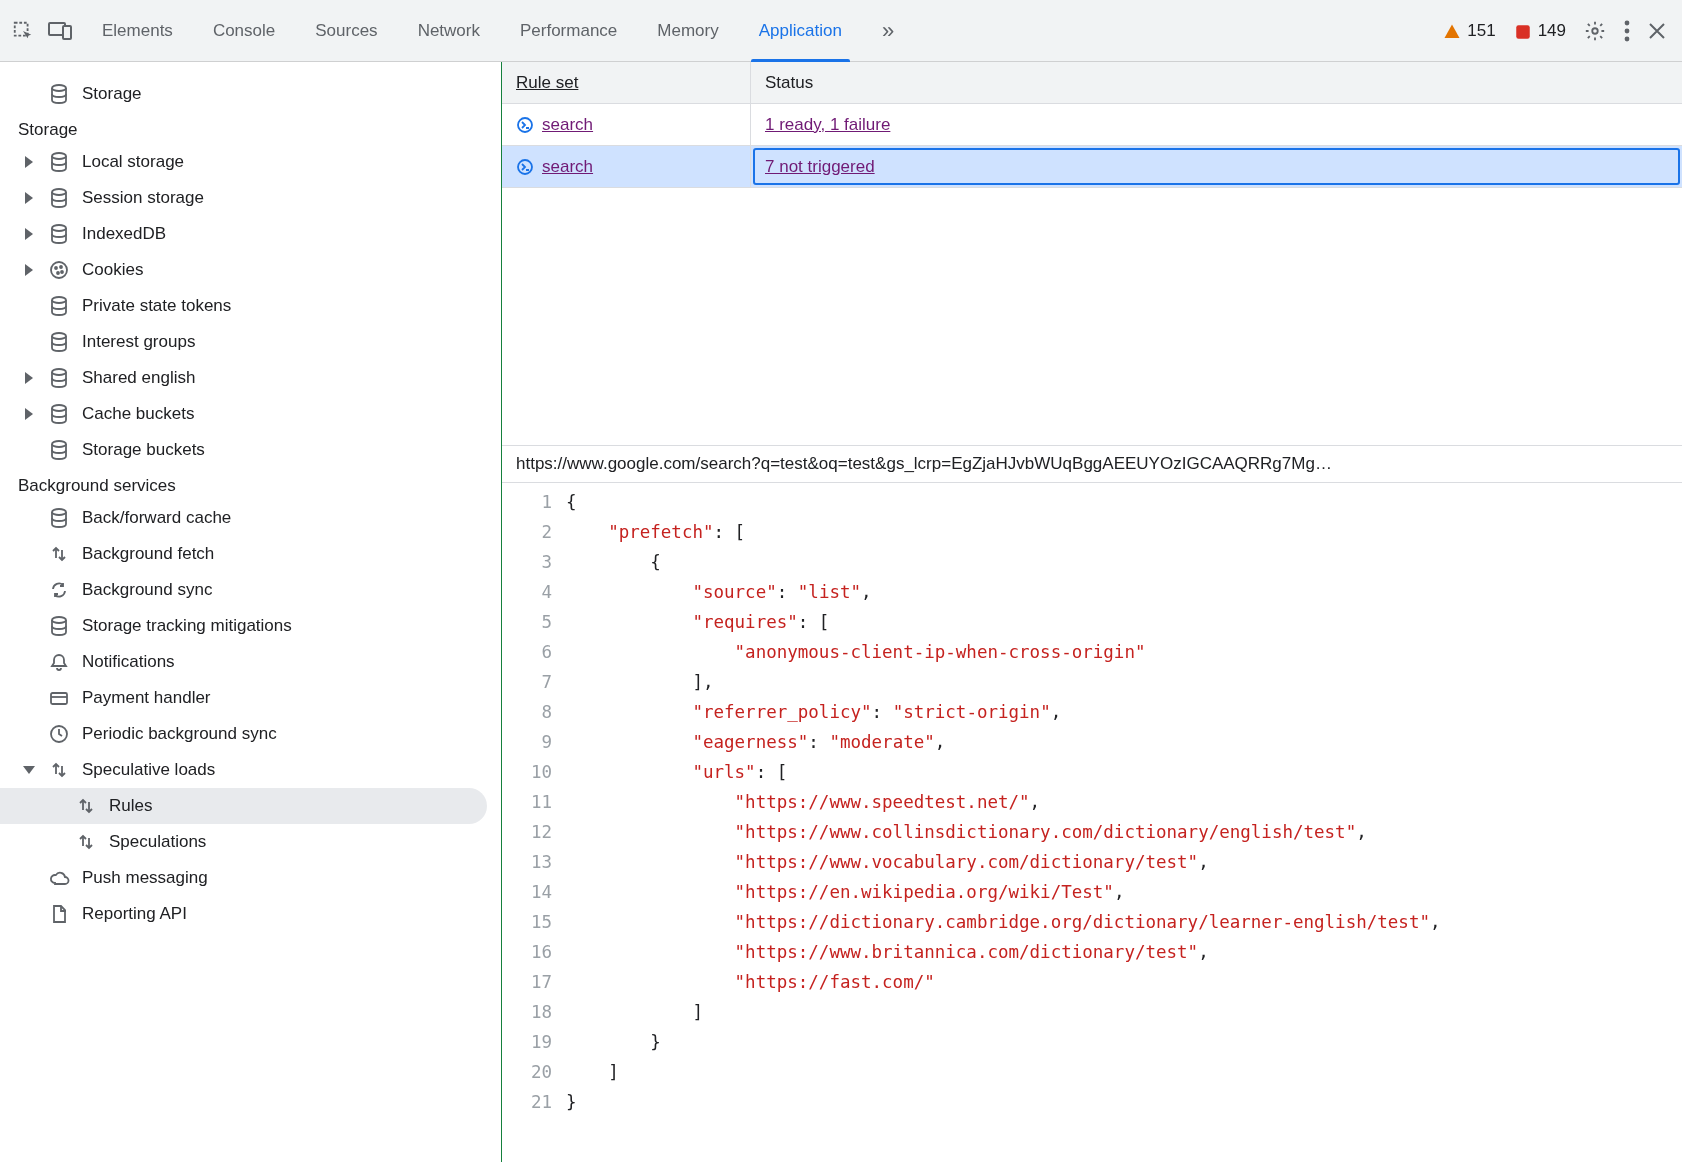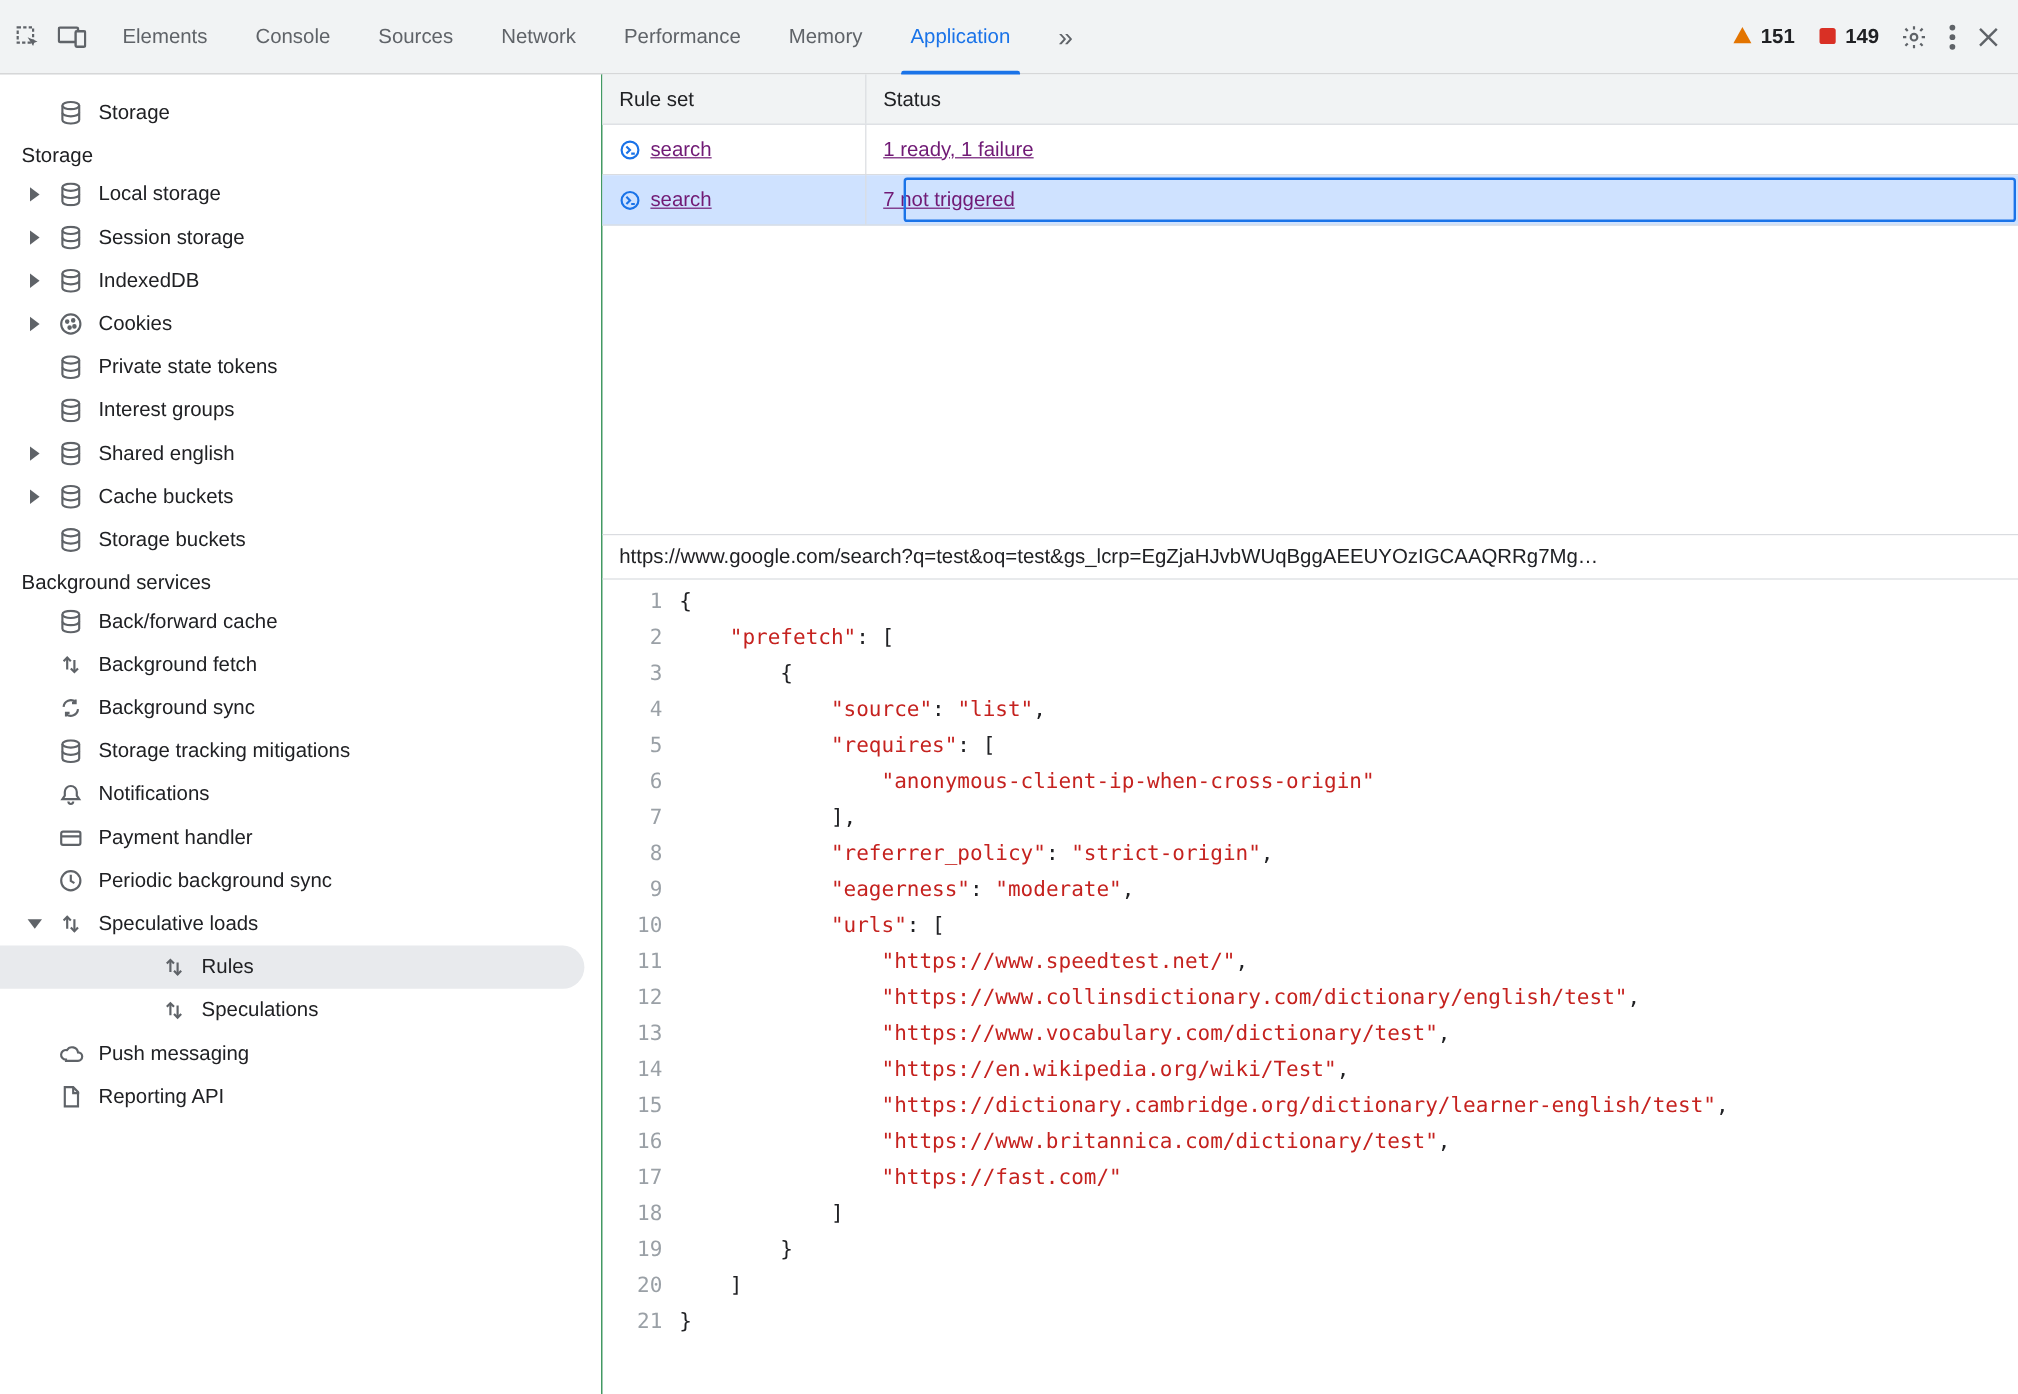--- a/index.html
+++ b/index.html
@@ -32,21 +32,21 @@
     position: relative;
   }
   .top-tabs .tab.active { color: #1a73e8; }
   .top-tabs .tab.active::after {
     content:"";
     position:absolute; left:12px; right:12px; bottom:-1px;
     height:3px; background:#1a73e8; border-radius:2px 2px 0 0;
   }
   .top-tabs .spacer { flex:1; }
   .top-tabs .right { display:flex; align-items:center; gap:18px; padding-right:8px; }
-  .counter { display:flex; align-items:flex-start; gap:6px; font-weight:700; }
+  .counter { display:flex; align-items:flex-end; gap:6px; font-weight:400; }
   .counter.warn svg { fill:#e37400; }
   .counter.err  svg { fill:#d93025; }
 
   
   .body {
     display:flex;
     height: calc(100% - 46px);
   }
 
   
@@ -65,33 +65,33 @@
     display:flex; align-items:center;
     gap: 12px;
     padding: 5px 6px 5px 22px;
     cursor: pointer;
     border-radius: 0 18px 18px 0;
     margin-right: 14px;
     height: 36px;
   }
   .sb-item .arrow { width:14px; display:flex; justify-content:center; }
   .sb-item.indent1 { padding-left: 22px; }
-  .sb-item.indent2 { padding-left: 108px; }
+  .sb-item.indent2 { padding-left: 49px; }
   .sb-item.selected { background:#e8eaed; }
   .sb-item .icon { width:22px; height:22px; display:flex; align-items:center; justify-content:center; color:#5f6368; }
   .sb-item .label { flex:1; }
 
   
   .right-pane { flex:1; display:flex; flex-direction:column; min-width:0; }
 
   .ruleset-table { display:flex; flex-direction:column; }
   .ruleset-table .row { display:flex; border-bottom:1px solid #dadce0; height:42px; align-items:stretch; }
   .ruleset-table .row.header { background:#f1f3f4; }
   .ruleset-table .cell { display:flex; align-items:center; padding:0 14px; }
-  .ruleset-table .cell.c1 { width:220px; border-right:1px solid #dadce0; gap:8px; }
+  .ruleset-table .cell.c1 { width:249px; border-right:1px solid #dadce0; gap:8px;text-decoration:underline; }
   .ruleset-table .cell.c2 { flex:1; }
   .ruleset-table .row.data .link { color:#701a75; text-decoration:underline; cursor:pointer; }
   .ruleset-table .row.selected { background:#cfe2ff; position:relative; }
   .ruleset-table .row.selected::after {
     content:""; position:absolute; left:251px; right:2px; top:2px; bottom:2px;
     border:2px solid #1a73e8; border-radius:3px; pointer-events:none;
   }
   .ruleset-space { flex:0 0 258px; border-bottom:1px solid #dadce0; }
 
   .url-bar {

